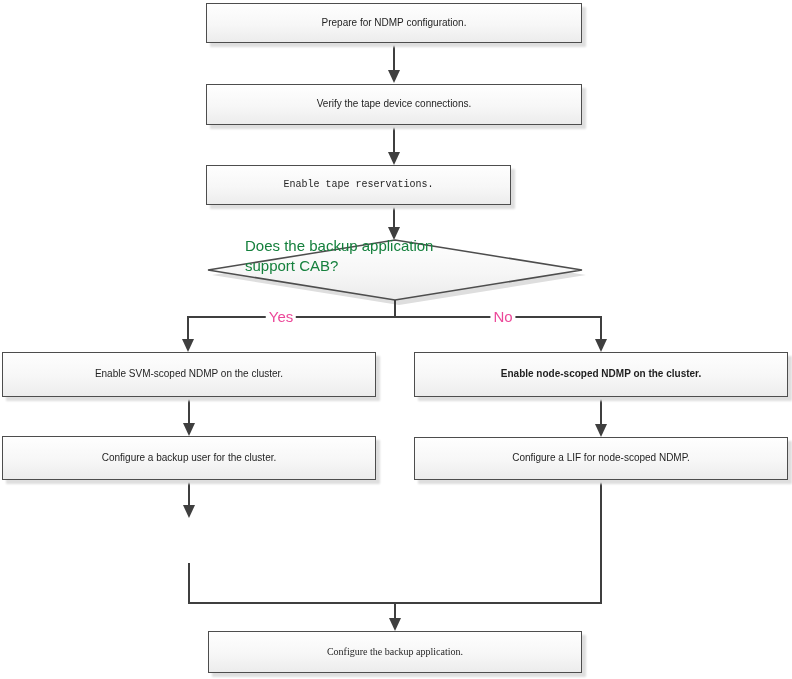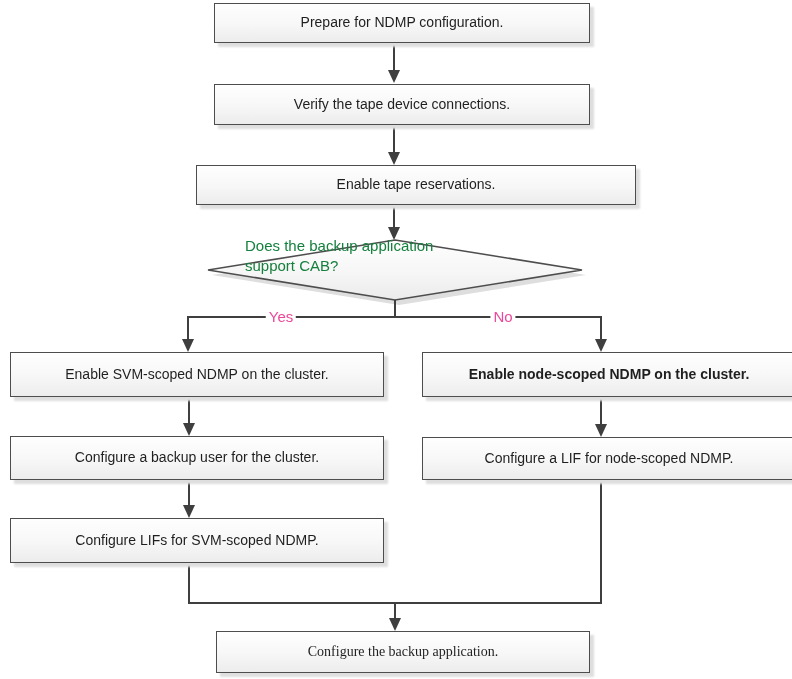--- a/index.html
+++ b/index.html
@@ -23,23 +23,22 @@
   .box {
     position: absolute;
     box-sizing: border-box;
     border: 1.5px solid #4d4d4d;
     background: linear-gradient(to bottom, #fefefe 0%, #f7f7f7 55%, #ececec 100%);
     box-shadow: 4px 4px 2px 0 #dedede;
     display: flex;
     align-items: center;
     justify-content: center;
     text-align: center;
-    font-size: 14px;
+    font-size: 10px;
     color: #1f1f1f;
-    margin-left: 8px;
   }
   .box-label {
     padding: 0 6px;
     line-height: 1.25;
   }
   .diamond-label {
     position: absolute;
     left: 395px;
     top: 256px;
     transform: translate(-50%, -50%);
@@ -129,41 +128,38 @@
   </svg>
 
   <div class="box" style="left:206px; top:3px; width:376px; height:40px;">
     <span class="box-label">Prepare for NDMP configuration.</span>
   </div>
 
   <div class="box" style="left:206px; top:84px; width:376px; height:41px;">
     <span class="box-label">Verify the tape device connections.</span>
   </div>
 
-  <div class="box" style="left:188px; top:165px; width:440px; height:40px;">
+  <div class="box" style="left:206px; top:165px; width:305px; height:40px;font-family:Liberation Mono, monospace;">
     <span class="box-label">Enable tape reservations.</span>
   </div>
 
   <div class="diamond-label">Does the backup application
 support CAB?</div>
 
   <div class="edge-label" style="left:281px; top:317px;">Yes</div>
   <div class="edge-label" style="left:503px; top:317px;">No</div>
 
   <div class="box" style="left:2px; top:352px; width:374px; height:45px;">
     <span class="box-label">Enable SVM-scoped NDMP on the cluster.</span>
   </div>
 
   <div class="box" style="left:2px; top:436px; width:374px; height:44px;">
     <span class="box-label">Configure a backup user for the cluster.</span>
   </div>
 
-  <div class="box" style="left:2px; top:518px; width:374px; height:45px;">
-    <span class="box-label">Configure LIFs for SVM-scoped NDMP.</span>
-  </div>
 
   <div class="box" style="left:414px; top:352px; width:374px; height:45px;font-weight:bold;">
     <span class="box-label">Enable node-scoped NDMP on the cluster.</span>
   </div>
 
   <div class="box" style="left:414px; top:437px; width:374px; height:43px;">
     <span class="box-label">Configure a LIF for node-scoped NDMP.</span>
   </div>
 
   <div class="box" style="left:208px; top:631px; width:374px; height:42px;font-family:Liberation Serif, serif;">

